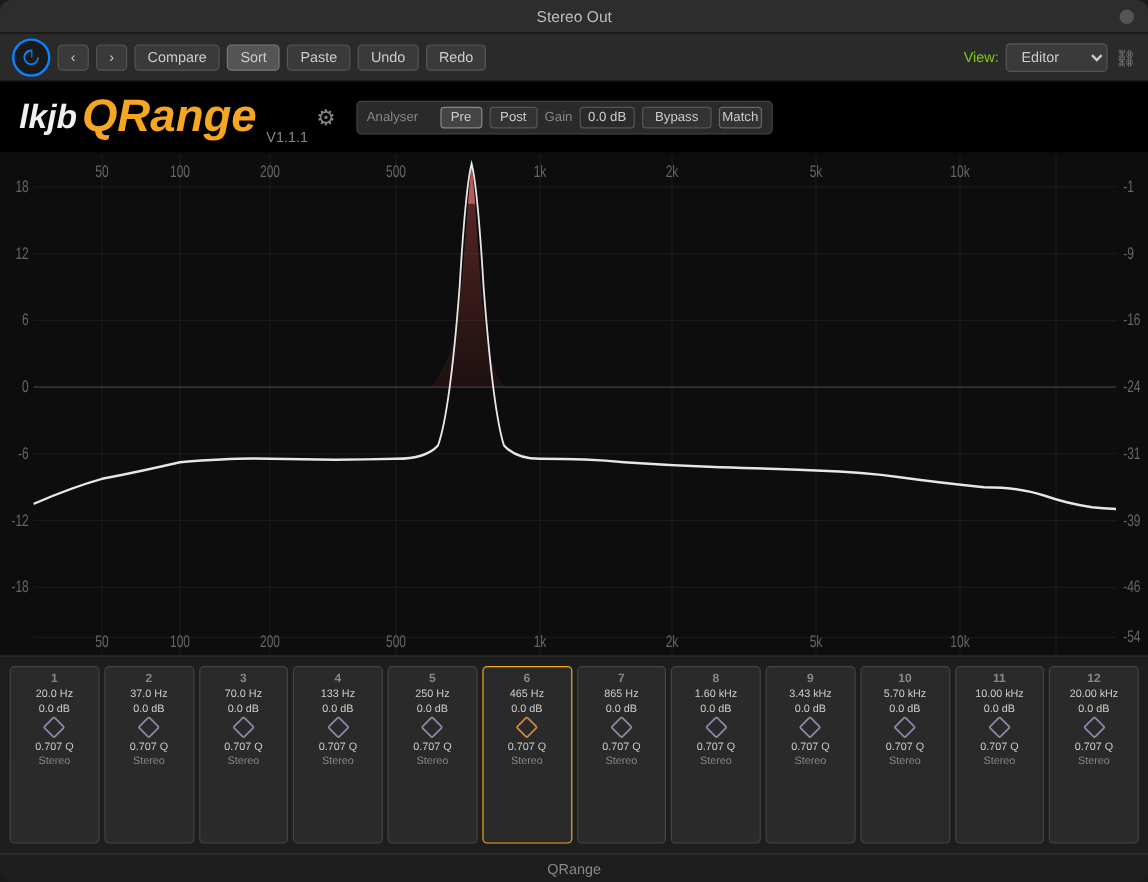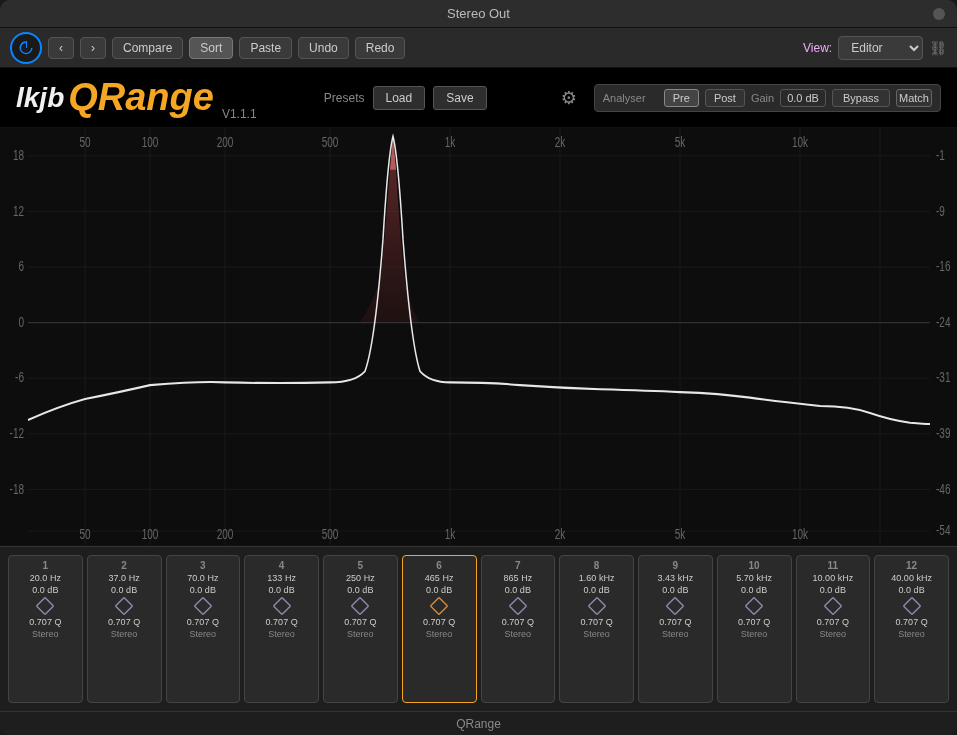--- a/index.html
+++ b/index.html
@@ -75,21 +75,21 @@
       border-radius: 4px;
       cursor: pointer;
     }
     .toolbar-btn.active {
       background: #555;
       border-color: #777;
     }
     .spacer { flex: 1; }
     .view-label {
       font-size: 12px;
-      color: #f0abfc;
+      color: #84cc16;
     }
     .view-select {
       background: #3a3a3a;
       border: 1px solid #555;
       color: #ccc;
       font-size: 12px;
       padding: 3px 8px;
       border-radius: 4px;
       cursor: pointer;
     }
@@ -374,25 +374,20 @@
         <option>Analyser</option>
       </select>
     </div>
     <span class="link-icon">⛓</span>
   </div>
 
   <div class="plugin-header">
     <span class="brand-logo">lkjb</span>
     <span class="plugin-name">QRange</span>
     <span class="version">V1.1.1</span>
-    <div class="header-center">
-      <span class="presets-label">Presets</span>
-      <button class="header-btn">Load</button>
-      <button class="header-btn">Save</button>
-    </div>
     <div class="header-right">
       <div class="gear-btn">
         <span>⚙</span>
       </div>
       <div class="analyser-section">
         <div class="analyser-row">
           <span class="analyser-label">Analyser</span>
           <button class="analyser-btn active">Pre</button>
           <button class="analyser-btn">Post</button>
           <span class="gain-label">Gain</span>
@@ -623,21 +618,21 @@
       <div class="band-diamond">
         <svg viewBox="0 0 18 18" width="18" height="18">
           <rect x="3" y="3" width="12" height="12" rx="1" transform="rotate(45 9 9)" fill="none" stroke="#8888aa" stroke-width="1.5"></rect>
         </svg>
       </div>
       <span class="band-q">0.707 Q</span>
       <span class="band-routing">Stereo</span>
     </div>
       <div class="band-strip">
       <span class="band-number">12</span>
-      <span class="band-freq">40.00 kHz</span>
+      <span class="band-freq">20.00 kHz</span>
       <span class="band-gain">0.0 dB</span>
       <div class="band-diamond">
         <svg viewBox="0 0 18 18" width="18" height="18">
           <rect x="3" y="3" width="12" height="12" rx="1" transform="rotate(45 9 9)" fill="none" stroke="#8888aa" stroke-width="1.5"></rect>
         </svg>
       </div>
       <span class="band-q">0.707 Q</span>
       <span class="band-routing">Stereo</span>
     </div>
     </div>

